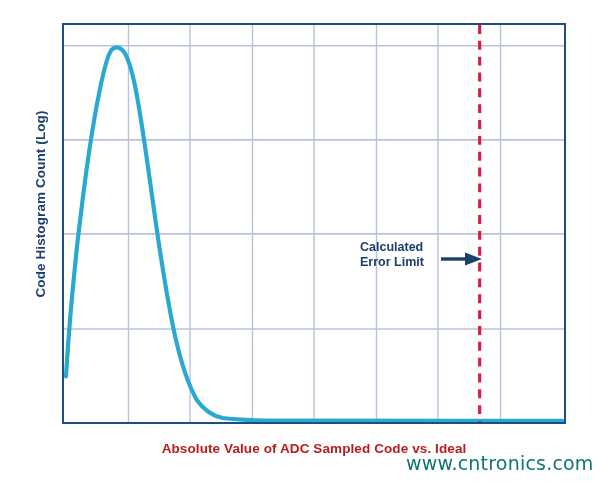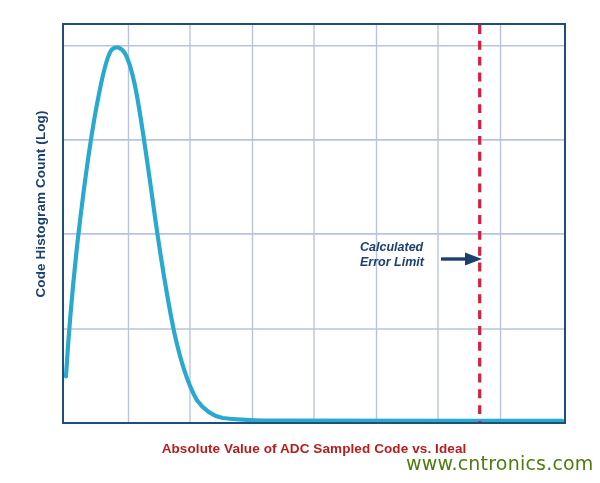--- a/index.html
+++ b/index.html
@@ -79,21 +79,20 @@
     display: block;
   }
 
   
   #annotation-group {
     position: absolute;
     left: 360px;
     top: 240px;
     width: 125px;
     pointer-events: none;
-    font-style: italic;
   }
   #annotation-label {
     font-size: 12.5px;
     font-weight: bold;
     color: #1b3f6e;
     line-height: 15px;
     white-space: pre-line;
     text-align: left;
   }
   #annotation-arrow {
@@ -104,21 +103,21 @@
     height: 16px;
   }
 
   
   #watermark {
     position: absolute;
     left: 406px;
     top: 452px;
     font-size: 19px;
     font-weight: normal;
-    color: #4d7c0f;
+    color: #0f766e;
     letter-spacing: 0.2px;
     white-space: nowrap;
     font-family: "DejaVu Sans", sans-serif;
   }
 </style>
 </head>
 <body>
 
 <div id="figure">
 

